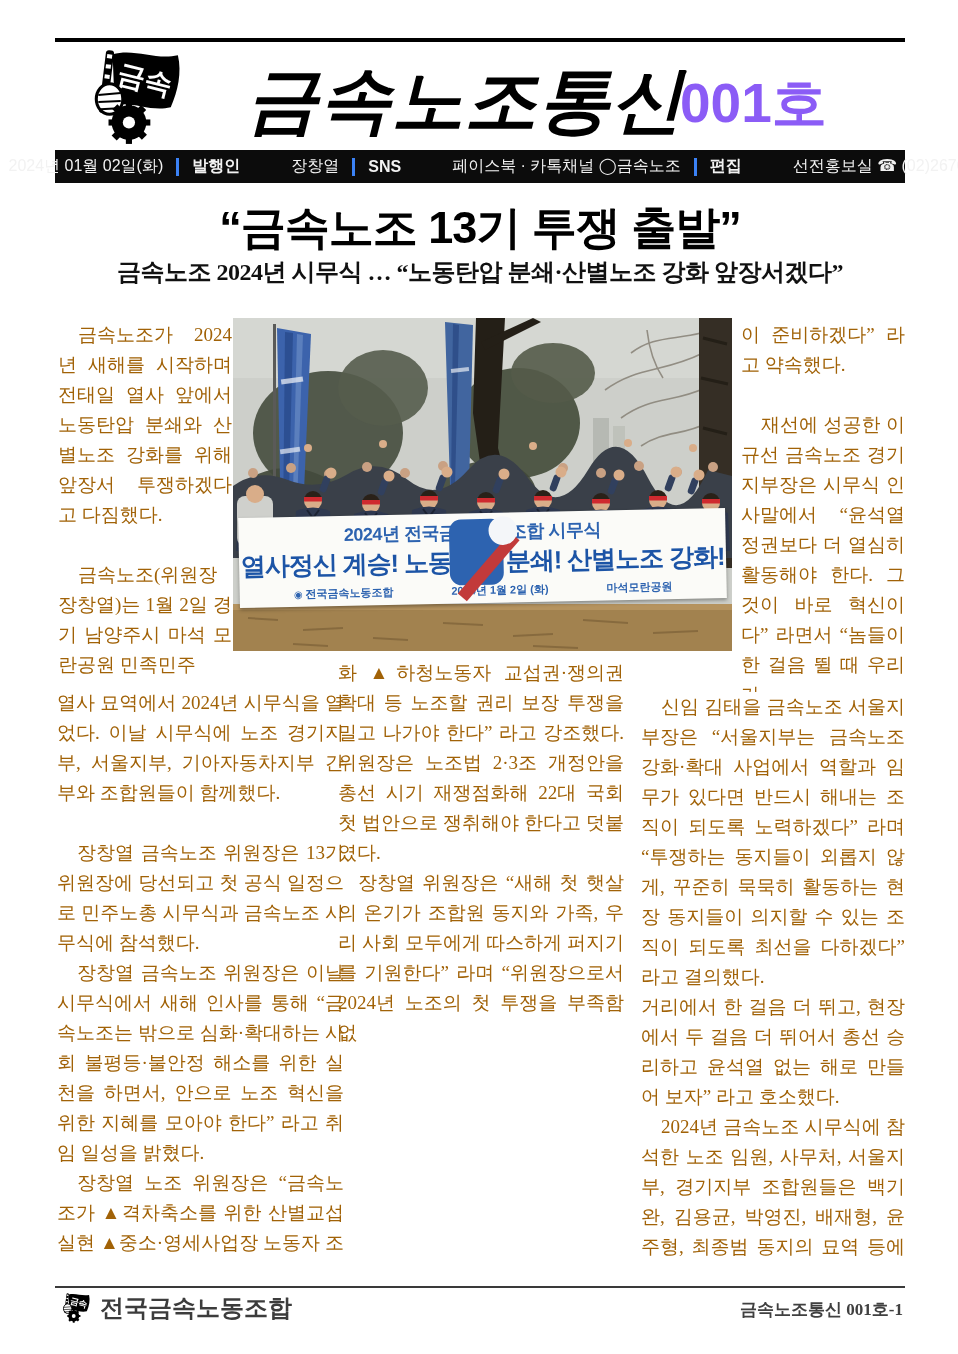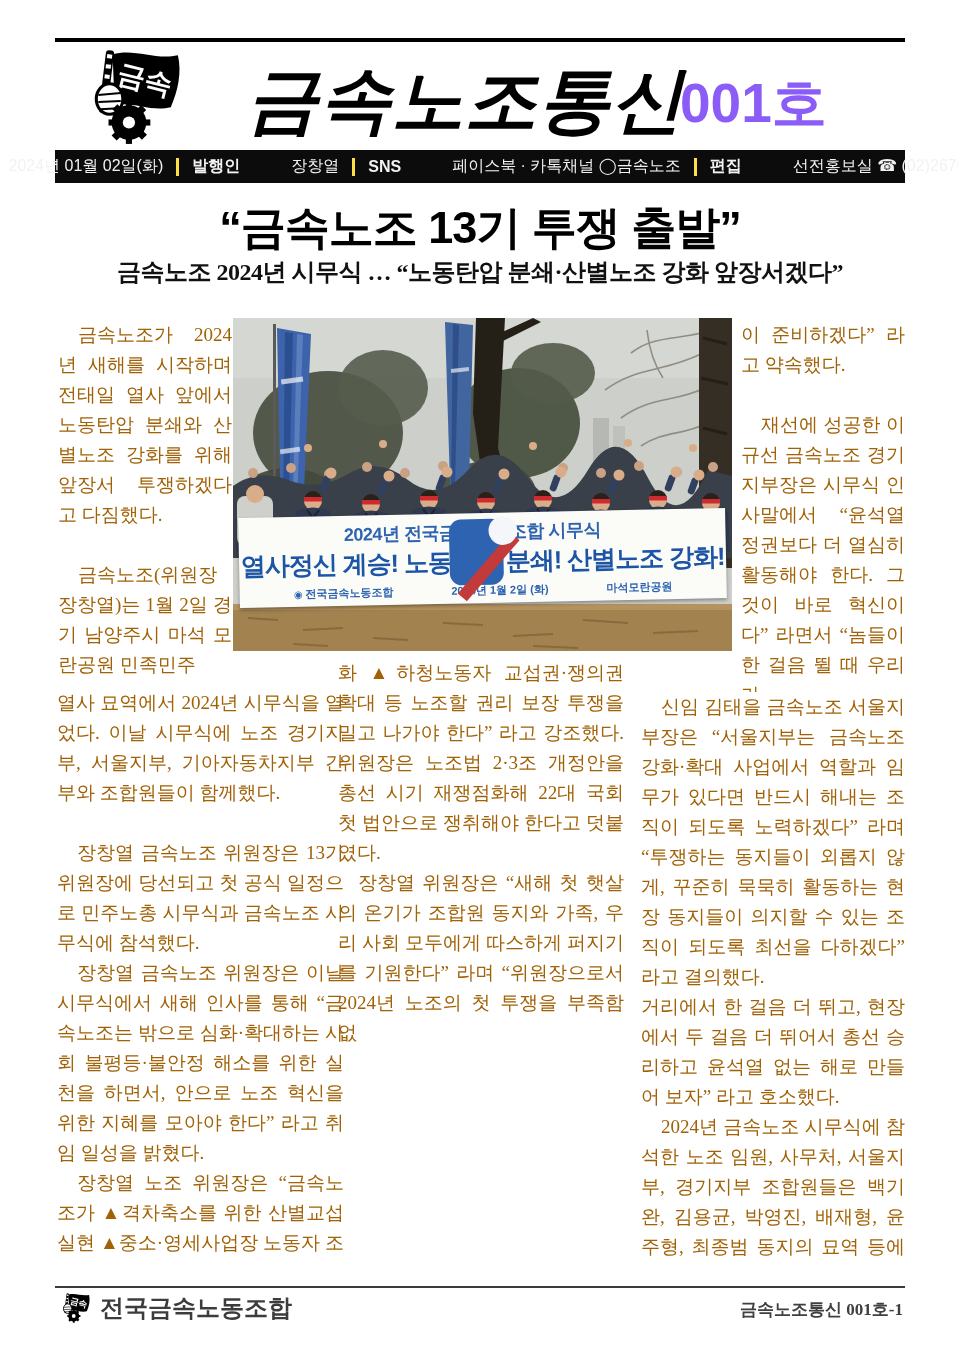--- a/index.html
+++ b/index.html
@@ -13,21 +13,21 @@
   .masthead-title{left:225px;top:50px;width:480px;height:100px;text-align:center;
       font-family:"DejaVu Serif",serif;font-weight:bold;font-style:italic;
       font-size:72px;line-height:100px;letter-spacing:1px;color:#000;}
   .issue{left:680px;top:68px;width:195px;height:70px;
       font-family:"Liberation Sans","DejaVu Sans",sans-serif;font-weight:800;
       font-size:55px;line-height:70px;color:#8b5cf6;}
   .info-bar{left:55px;top:150px;width:850px;height:33px;background:#0c0c0c;
       display:flex;align-items:center;justify-content:center;
       font-family:"Liberation Sans","DejaVu Sans",sans-serif;font-size:16px;color:#f2f2f2;}
   .info-item{display:flex;align-items:center;padding:0 13px;white-space:nowrap;}
-  .info-item + .info-item{border-left:3px solid #fde047;height:18px;gap:44px;}
+  .info-item + .info-item{border-left:3px solid #3b82f6;height:18px;gap:44px;}
   .info-label{font-weight:700;margin-right:7px;}
   .info-value{font-weight:400;}
 
   
   .headline{left:55px;top:198px;width:850px;text-align:center;
       font-family:"Liberation Sans","DejaVu Sans",sans-serif;font-weight:900;
       font-size:45px;letter-spacing:-1px;color:#000;}
   .subheadline{left:40px;top:256px;width:880px;text-align:center;
       font-weight:700;font-size:24px;letter-spacing:-0.5px;color:#111;}
 

